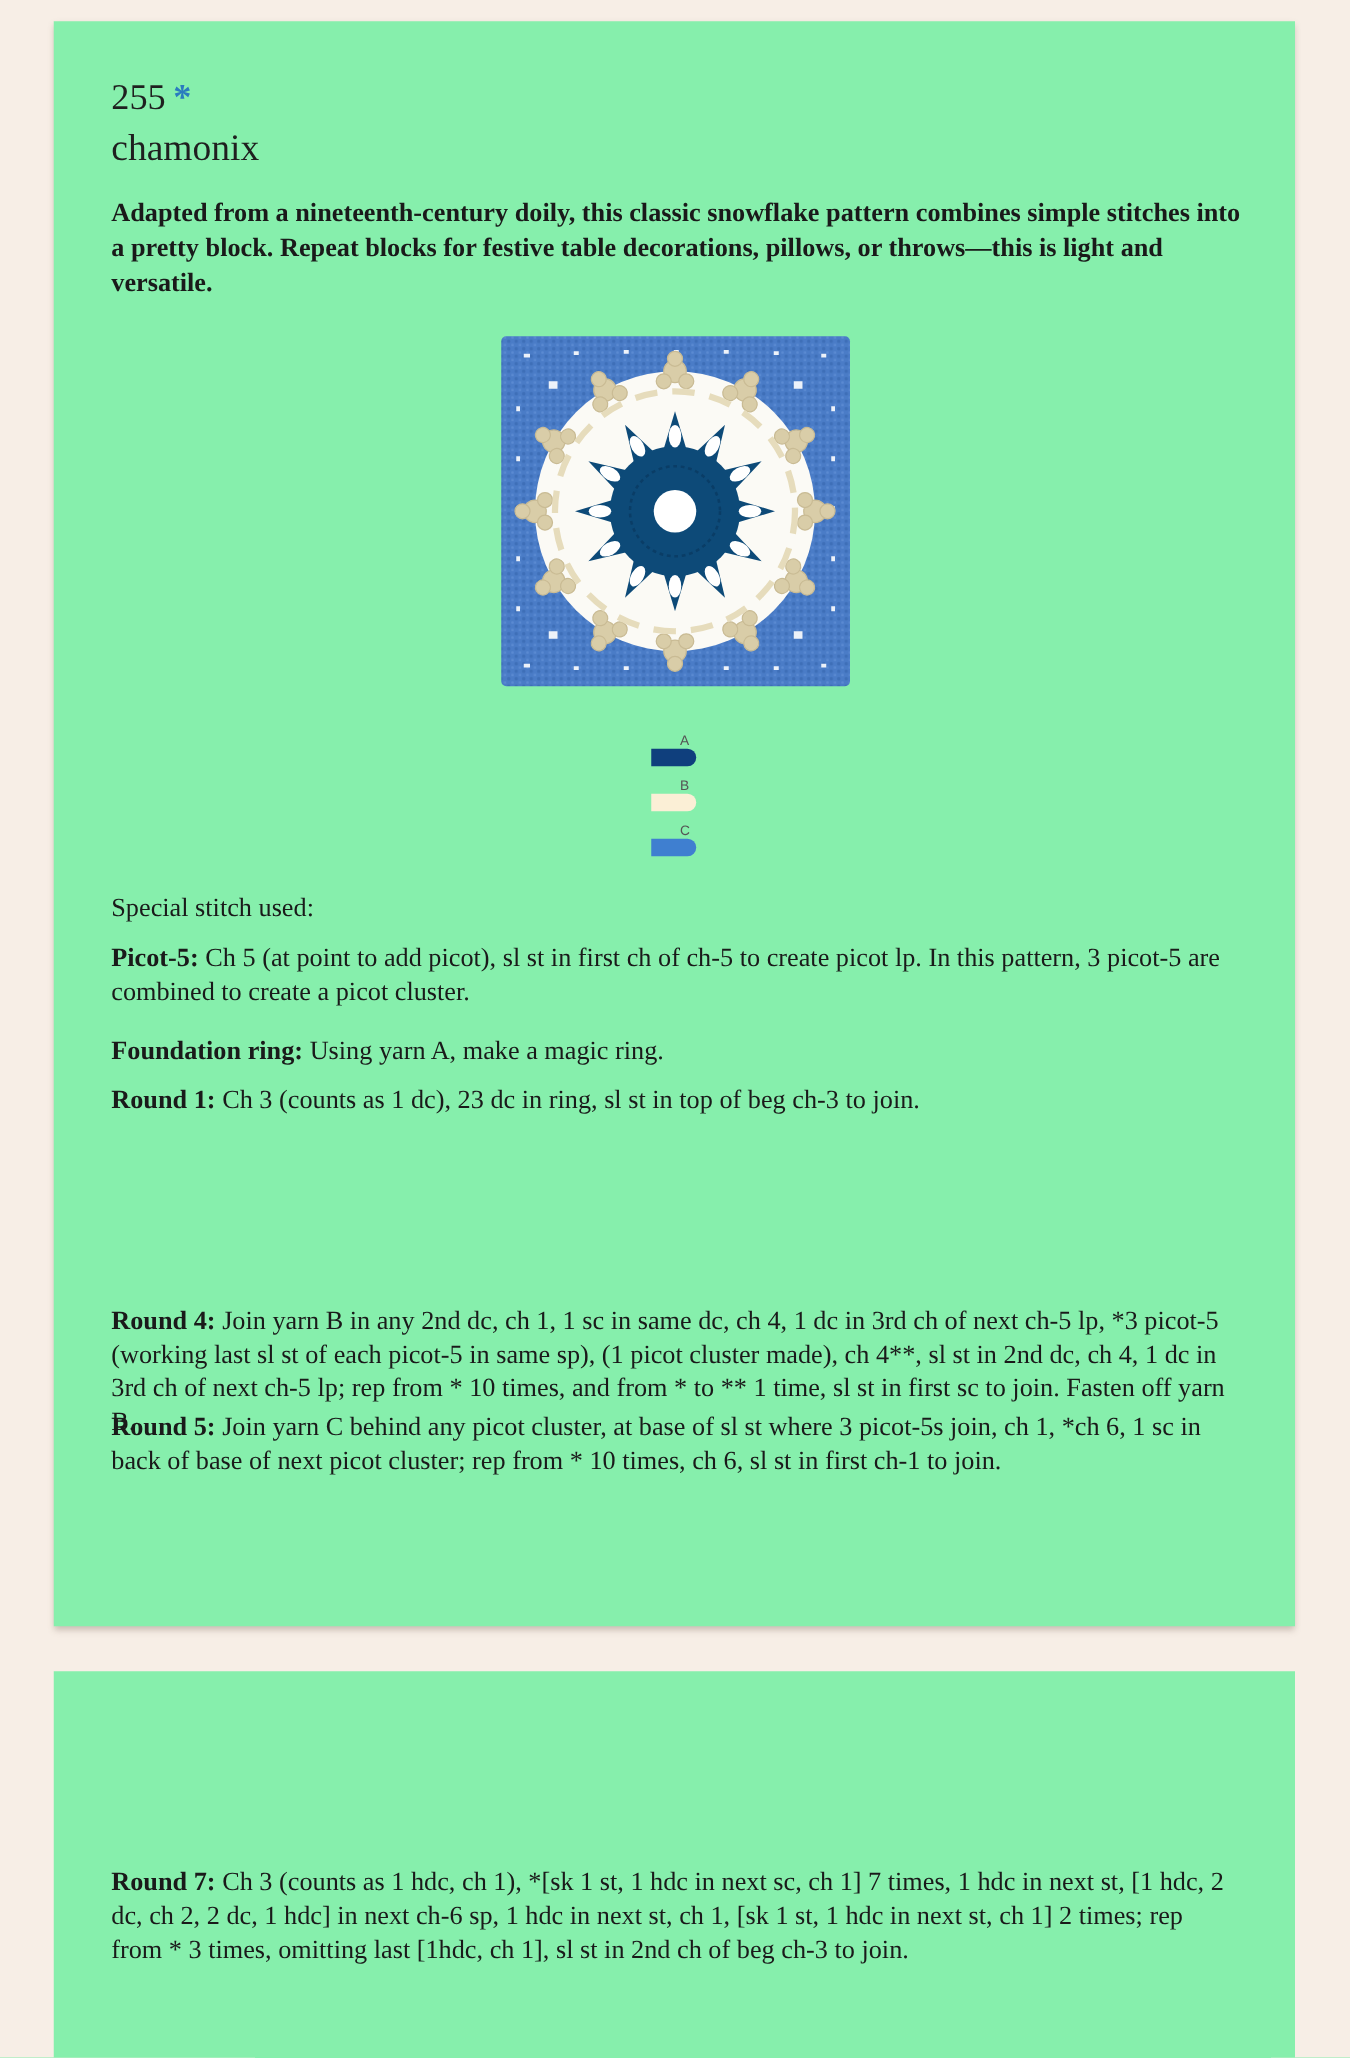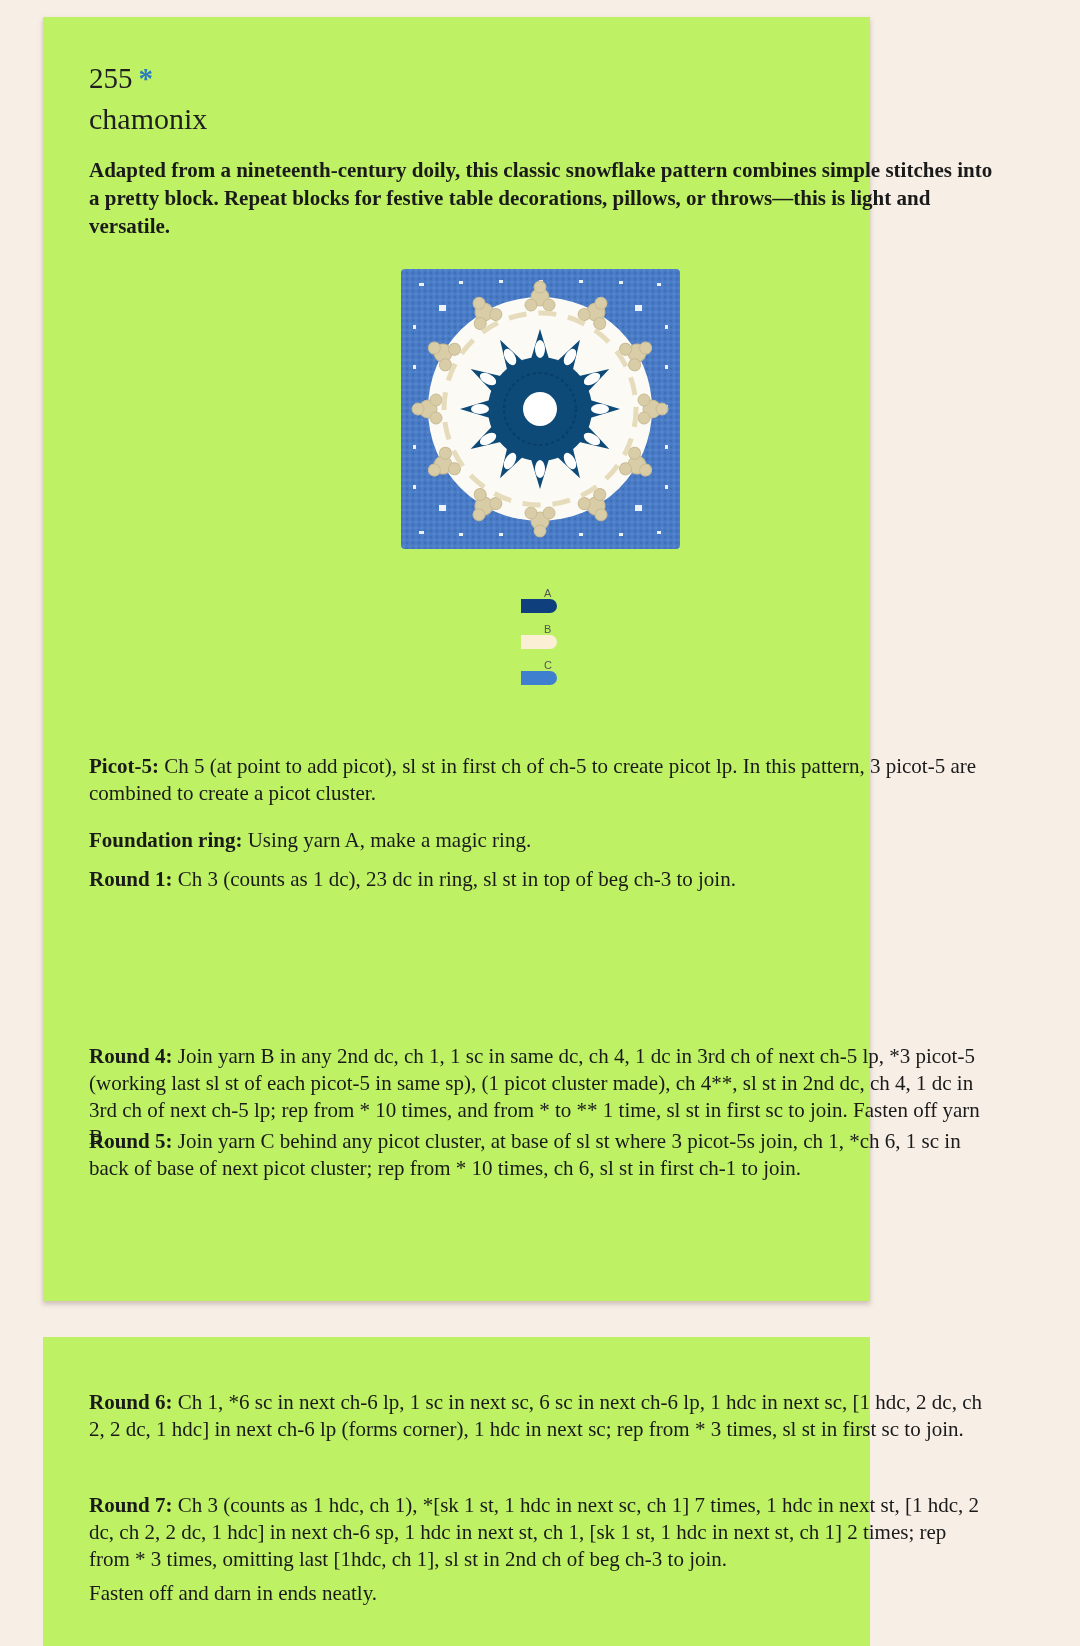--- a/index.html
+++ b/index.html
@@ -11,22 +11,22 @@
       height: 1646px;
       background: #f7eee6;
       overflow: hidden;
       position: relative;
       font-family: "Liberation Serif", "DejaVu Serif", serif;
       color: #1a1a1a;
     }
     .page {
       position: absolute;
       left: 43px;
-      width: 827px;
-      background: #bef264;
+      width: 993px;
+      background: #86efac;
       box-sizing: border-box;
     }
     .page-1 {
       top: 17px;
       height: 1284px;
       box-shadow: 0 3px 5px rgba(120, 100, 90, 0.35);
     }
     .page-2 {
       top: 1337px;
       height: 330px;
@@ -239,20 +239,21 @@
     <div class="legend-item" style="top:36px">
       <span class="legend-letter">B</span>
       <span class="legend-swatch" style="background:#fbefd6"></span>
     </div>
     <div class="legend-item" style="top:72px">
       <span class="legend-letter">C</span>
       <span class="legend-swatch" style="background:#3f7fd0"></span>
     </div>
   </div>
 
+  <div class="body-text" style="top:696px">Special stitch used:</div>
 
   <div class="body-text" style="top:736px">
     <b>Picot-5:</b><span> Ch 5 (at point to add picot), sl st in first ch of ch-5 to create picot lp. In this pattern, 3 picot-5 are combined to create a picot cluster.</span>
   </div>
 
   <div class="body-text" style="top:810px">
     <b>Foundation ring:</b><span> Using yarn A, make a magic ring.</span>
   </div>
 
   <div class="body-text" style="top:849px">
@@ -264,22 +265,18 @@
   <div class="body-text" style="top:1026px">
     <b>Round 4:</b><span> Join yarn B in any 2nd dc, ch 1, 1 sc in same dc, ch 4, 1 dc in 3rd ch of next ch-5 lp, *3 picot-5 (working last sl st of each picot-5 in same sp), (1 picot cluster made), ch 4**, sl st in 2nd dc, ch 4, 1 dc in 3rd ch of next ch-5 lp; rep from * 10 times, and from * to ** 1 time, sl st in first sc to join. Fasten off yarn B.</span>
   </div>
 
   <div class="body-text" style="top:1111px">
     <b>Round 5:</b><span> Join yarn C behind any picot cluster, at base of sl st where 3 picot-5s join, ch 1, *ch 6, 1 sc in back of base of next picot cluster; rep from * 10 times, ch 6, sl st in first ch-1 to join.</span>
   </div>
 </div>
 
 <div class="page page-2">
-  <div class="body-text" style="top:52px">
-    <b>Round 6:</b><span> Ch 1, *6 sc in next ch-6 lp, 1 sc in next sc, 6 sc in next ch-6 lp, 1 hdc in next sc, [1 hdc, 2 dc, ch 2, 2 dc, 1 hdc] in next ch-6 lp (forms corner), 1 hdc in next sc; rep from * 3 times, sl st in first sc to join.</span>
-  </div>
 
   <div class="body-text" style="top:155px">
     <b>Round 7:</b><span> Ch 3 (counts as 1 hdc, ch 1), *[sk 1 st, 1 hdc in next sc, ch 1] 7 times, 1 hdc in next st, [1 hdc, 2 dc, ch 2, 2 dc, 1 hdc] in next ch-6 sp, 1 hdc in next st, ch 1, [sk 1 st, 1 hdc in next st, ch 1] 2 times; rep from * 3 times, omitting last [1hdc, ch 1], sl st in 2nd ch of beg ch-3 to join.</span>
   </div>
 
-  <div class="body-text" style="top:243px">Fasten off and darn in ends neatly.</div>
 </div>
 
 </body></html>

